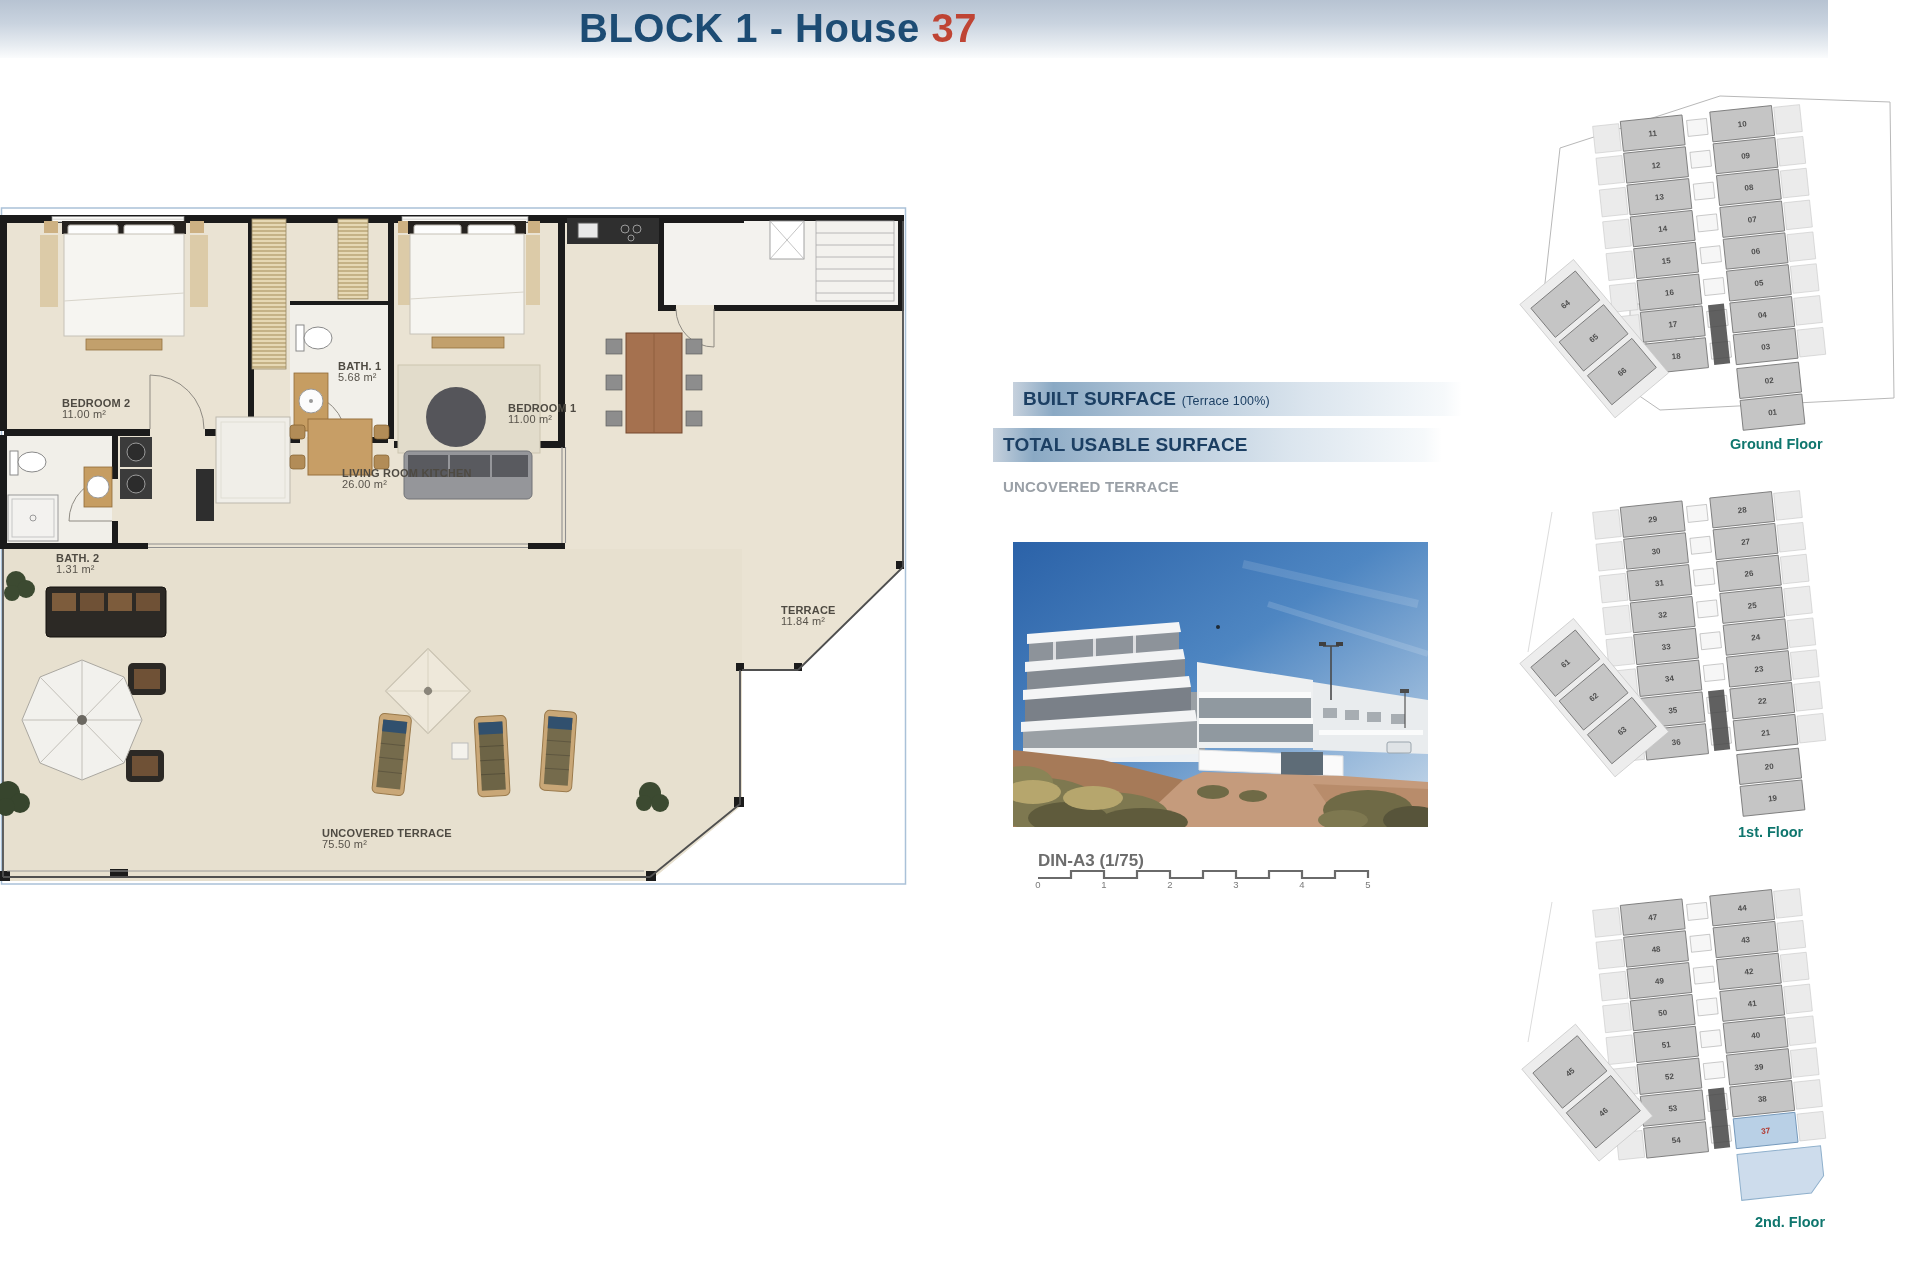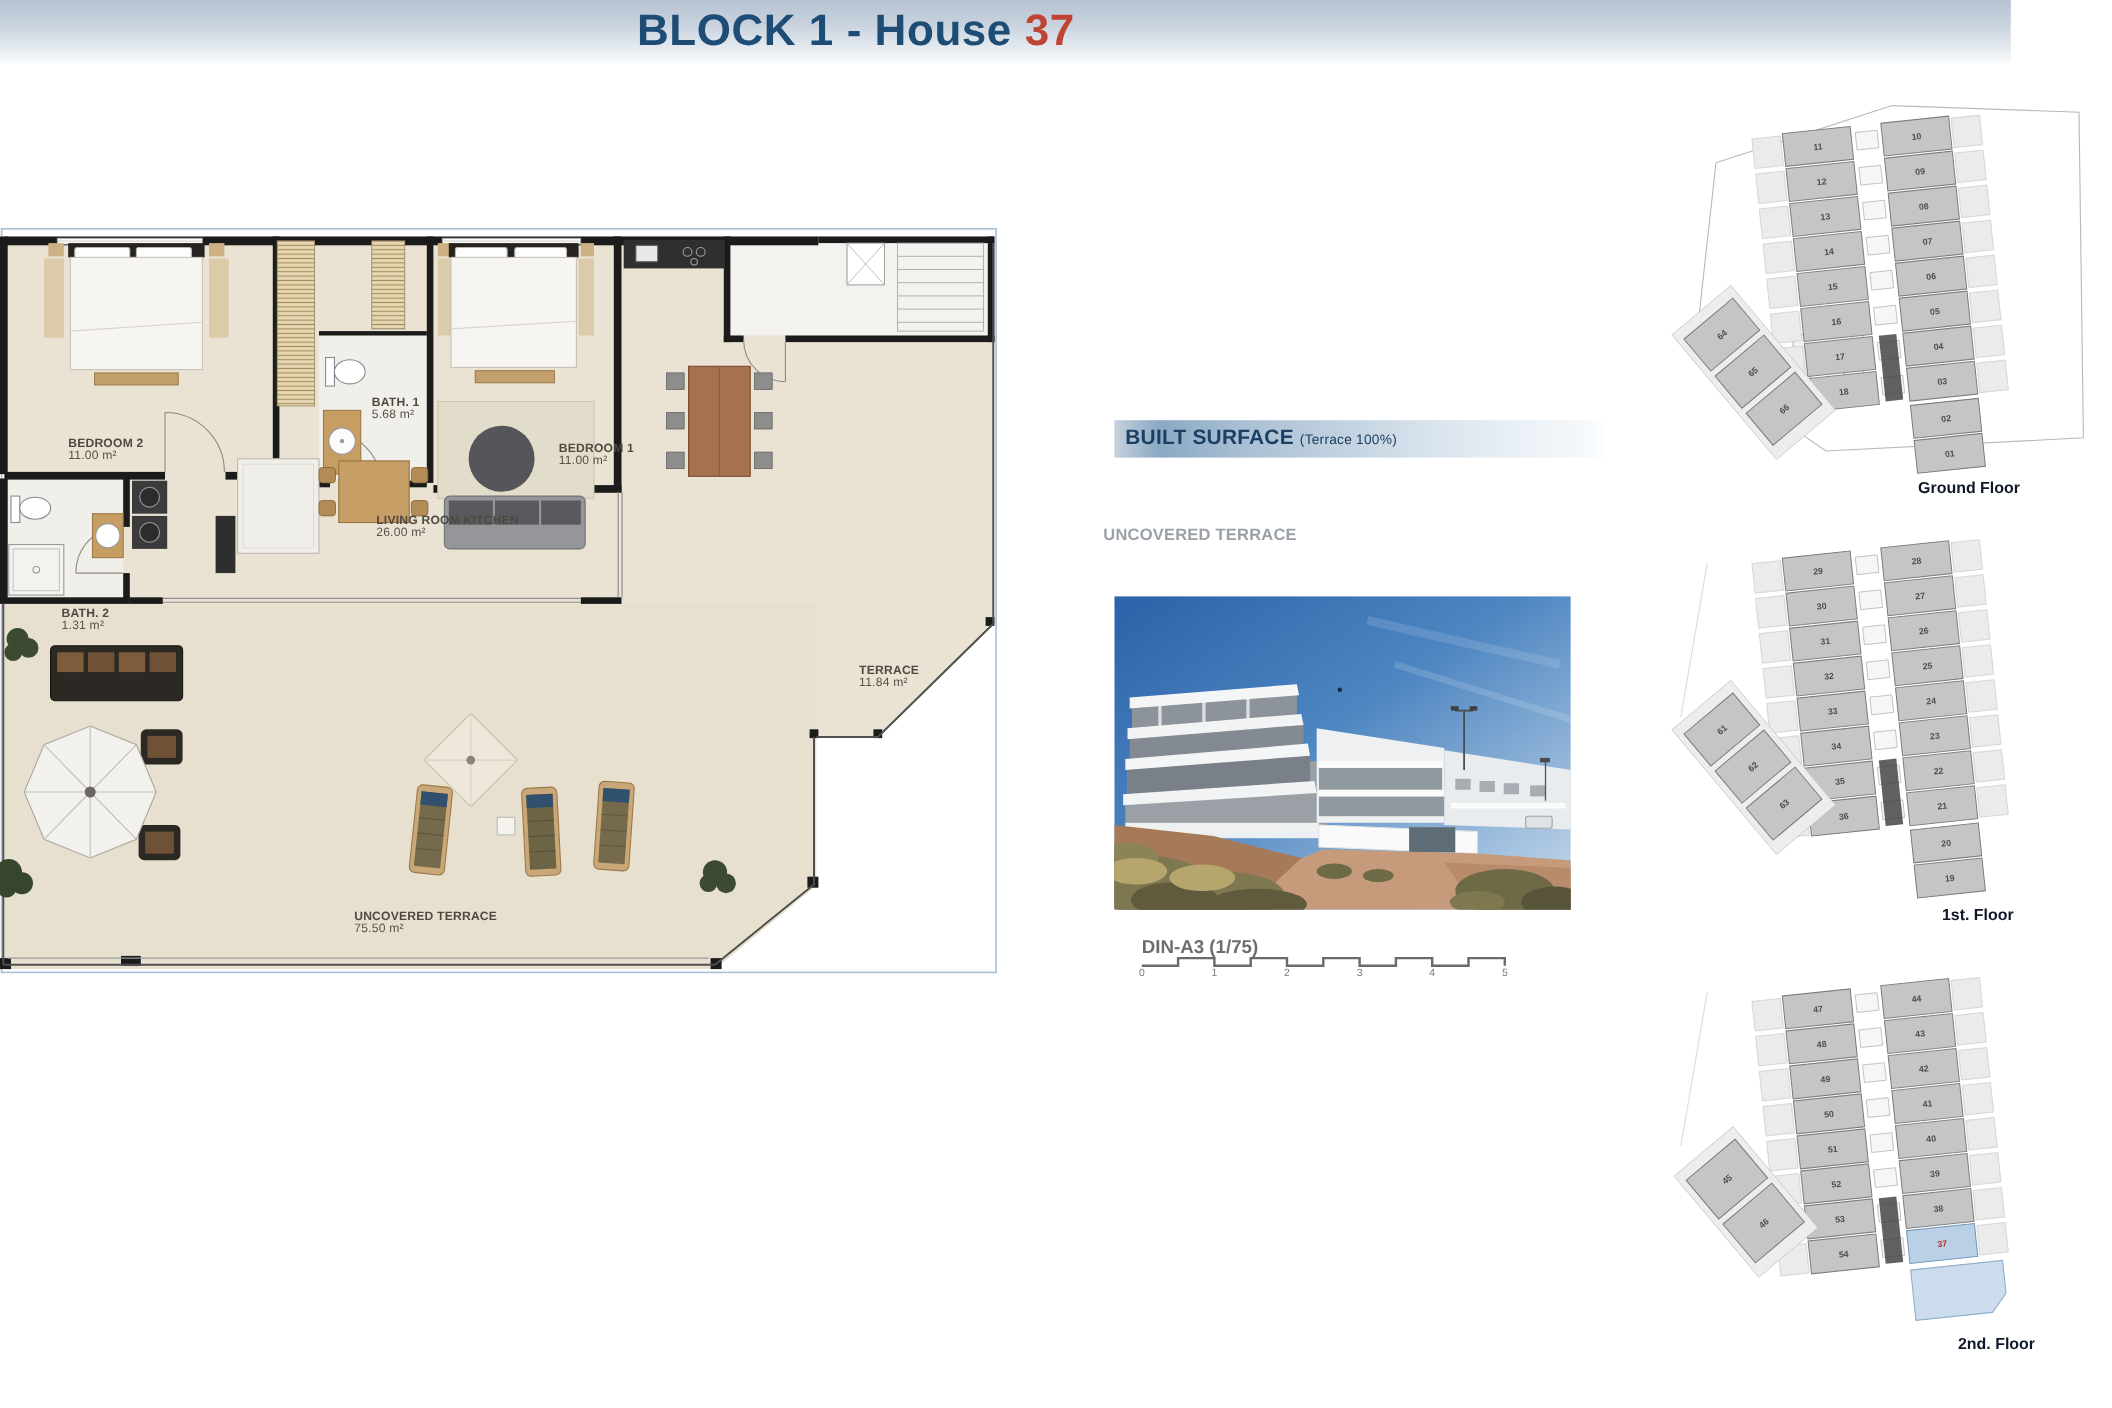--- a/index.html
+++ b/index.html
@@ -24,21 +24,21 @@
   .srow.plain .lab{color:#9aa0a7;font-size:15px;top:8px;}
   .srow.plain{left:993px;width:449px;background:none;}
   
   .photo{position:absolute;left:1013px;top:542px;width:415px;height:285px;}
   
   .scale-label{position:absolute;left:1038px;top:851px;font-size:17px;font-weight:bold;color:#6d6d6d;}
   .scale-svg{position:absolute;left:1037px;top:866px;}
   .tick{position:absolute;top:879px;width:12px;text-align:center;font-size:9.5px;color:#7a7a7a;}
   
   .fl-svg{position:absolute;left:1500px;width:400px;height:360px;}
-  .fl-label{position:absolute;width:120px;text-align:center;font-size:14.5px;font-weight:bold;color:#0f172a;}
+  .fl-label{position:absolute;width:120px;font-size:14.5px;font-weight:bold;color:#0f766e;}
 </style>
 </head>
 <body>
 
 <div class="page">
 
   <div class="hdr">
     <h1><span class="t-blue">BLOCK 1 - House </span><span class="t-red">37</span></h1>
   </div>
 
@@ -316,20 +316,24 @@
       <div>11.84 m²</div>
     </div>
   <div class="rlabel" style="left:322px;top:828px;">
     <div class="nm">UNCOVERED TERRACE</div>
       <div>75.50 m²</div>
     </div>
 
   <div class="srow bar" style="top:382px;margin-left:20px;">
     <div class="lab"><span>BUILT SURFACE</span>
       <span class="note">(Terrace 100%)</span></div>
+
+  </div>
+  <div class="srow bar" style="top:428px;">
+    <div class="lab"><span>TOTAL USABLE SURFACE</span></div>
 
   </div>
   <div class="srow plain" style="top:470px;">
     <div class="lab">UNCOVERED TERRACE</div>
 
   </div>
 
   <svg class="photo" viewBox="0 0 415 285">
     <defs>
       <linearGradient id="sky" x1="0" y1="0" x2="1" y2="1">

